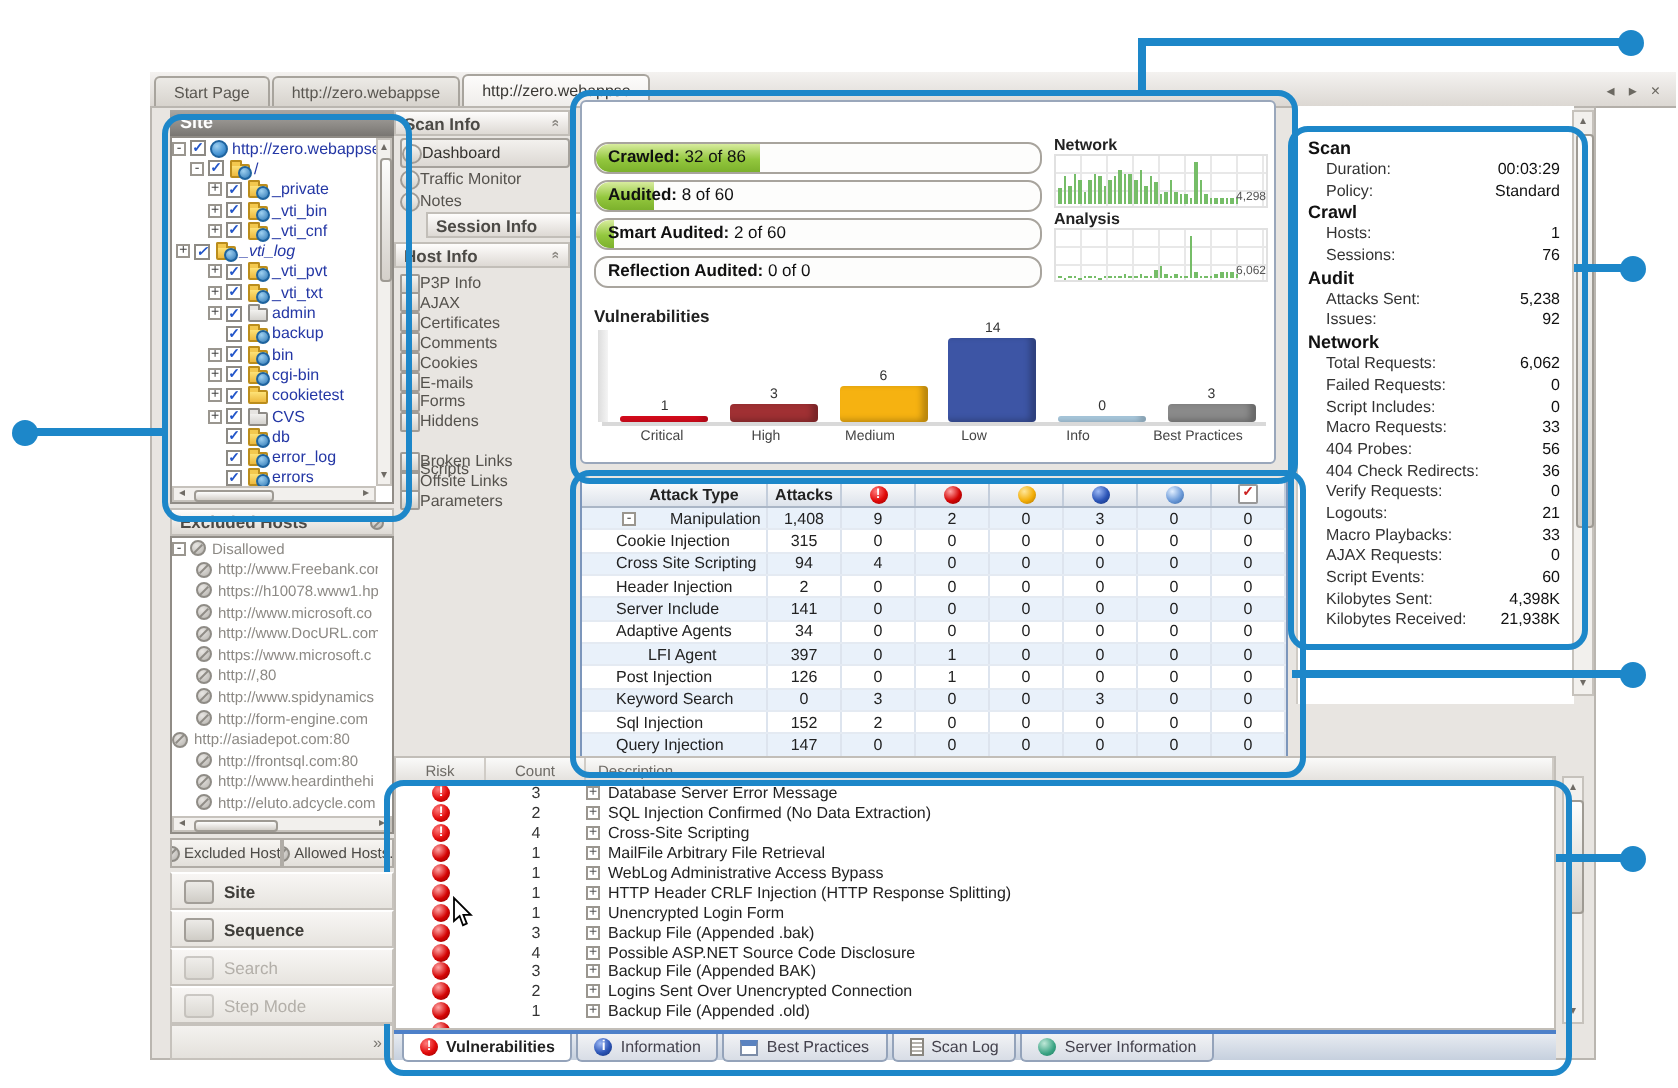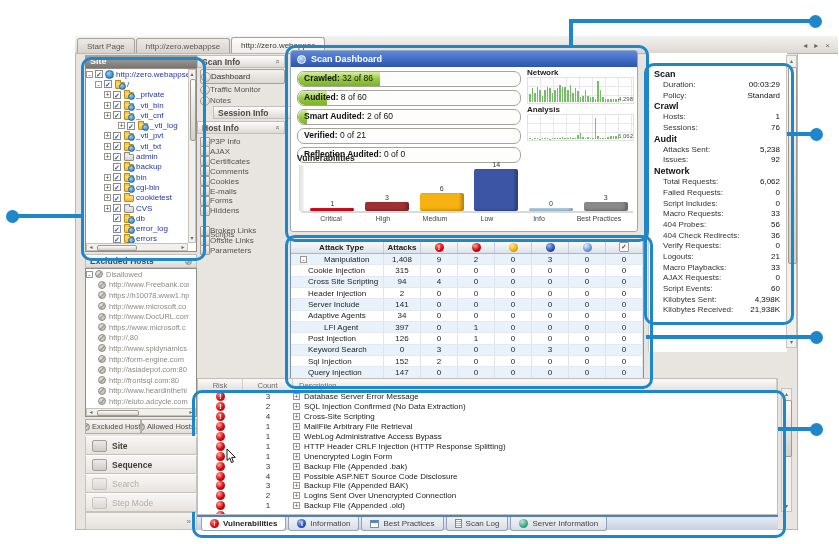--- a/index.html
+++ b/index.html
@@ -103,21 +103,21 @@
   
   .atable{position:absolute;left:290px;top:240px;width:354px;height:142px;background:#fff;
     border:1px solid #7c96bb;box-sizing:border-box;overflow:hidden}
   .ahead{display:flex;height:12px;background:linear-gradient(#fbfbfc,#dde3eb);border-bottom:1px solid #aab6c6}
   .ahead .hc{display:flex;align-items:center;justify-content:center;font-size:8px;font-weight:bold;color:#222;
     border-right:1px solid #c3cddb;box-sizing:border-box}
   .arow{display:flex;height:10.35px;align-items:center;border-bottom:1px solid #e4eaf2}
   .arow.altb{background:#e9f1fa}
   .ac{font-size:8px;color:#222;display:flex;align-items:center;justify-content:center;height:100%;
     border-right:1px solid #dde4ee;box-sizing:border-box}
-  .c-name{width:93px;justify-content:flex-start;padding-left:9px;box-sizing:border-box;overflow:hidden;white-space:nowrap}
+  .c-name{width:93px;justify-content:flex-start;padding-left:20px;box-sizing:border-box;overflow:hidden;white-space:nowrap}
   .c-att{width:37px}
   .c-n{flex:1}
   .ball{width:9px;height:9px;border-radius:50%;color:#fff;font-size:7px;font-weight:bold;line-height:9px;
     text-align:center;flex:none}
   .b-critical{background:radial-gradient(circle at 35% 30%,#ff7d7d,#e10a0a 55%,#8f0000)}
   .b-high{background:radial-gradient(circle at 35% 30%,#ffa5a5,#d40404 55%,#800000)}
   .b-medium{background:radial-gradient(circle at 35% 30%,#ffe79b,#f3ae08 55%,#a86f00)}
   .b-low{background:radial-gradient(circle at 35% 30%,#9db9f5,#2c55b7 55%,#132f72)}
   .b-info{background:radial-gradient(circle at 35% 30%,#e2efff,#6d9bd9 55%,#2d609f)}
   .chkico{width:8px;height:8px;background:#fff;border:1px solid #999;border-radius:1px;color:#c22;
@@ -206,21 +206,21 @@
       <span class="tlabel">_vti_bin</span>
     </div>
     <div class="trow" style="padding-left: 18px;">
       <div class="exp">+</div>
       <span class="cb">✓</span>
       <span class="ico-folder">
         <span class="badge"></span>
       </span>
       <span class="tlabel">_vti_cnf</span>
     </div>
-    <div class="trow" style="padding-left: 32px;">
+    <div class="trow" style="padding-left: 2px; font-style: italic;">
       <div class="exp">+</div>
       <span class="cb">✓</span>
       <span class="ico-folder">
         <span class="badge"></span>
       </span>
       <span class="tlabel">_vti_log</span>
     </div>
     <div class="trow" style="padding-left: 18px;">
       <div class="exp">+</div>
       <span class="cb">✓</span>
@@ -371,21 +371,21 @@
         <i></i>
       </span>
       <span class="xl">http://www.spidynamics</span>
     </div>
     <div class="xrow" style="padding-left: 12px;">
       <span class="blk">
         <i></i>
       </span>
       <span class="xl">http://form-engine.com</span>
     </div>
-    <div class="xrow" style="padding-left: 12px;">
+    <div class="xrow" style="padding-left: 0;">
       <span class="blk">
         <i></i>
       </span>
       <span class="xl">http://asiadepot.com:80</span>
     </div>
     <div class="xrow" style="padding-left: 12px;">
       <span class="blk">
         <i></i>
       </span>
       <span class="xl">http://frontsql.com:80</span>
@@ -498,40 +498,32 @@
       <span class="mico"></span>
       <span>Offsite Links</span>
     </div>
     <div class="xpitem" style="top: 245.9px; height: 9px; position: absolute;">
       <span class="mico"></span>
       <span>Parameters</span>
     </div>
   </div>
 
 <div class="dash">
-  <div class="dashtitle">
-    <span class="dglobe"></span>
-    <span>Scan Dashboard</span>
-  </div>
   <div id="progress-list" style="position:absolute;left:6px;top:20px;width:224px;">
       <div class="pbar">
         <div class="pfill" style="width: 37%;"></div>
         <div class="ptext"><b>Crawled:</b> 32 of 86</div>
       </div>
       <div class="pbar">
         <div class="pfill" style="width: 13%;"></div>
         <div class="ptext"><b>Audited:</b> 8 of 60</div>
       </div>
       <div class="pbar">
         <div class="pfill" style="width: 4%;"></div>
         <div class="ptext"><b>Smart Audited:</b> 2 of 60</div>
-      </div>
-      <div class="pbar">
-        <div class="pfill" style="width: 0%;"></div>
-        <div class="ptext"><b>Verified:</b> 0 of 21</div>
       </div>
       <div class="pbar">
         <div class="pfill" style="width: 0%;"></div>
         <div class="ptext"><b>Reflection Audited:</b> 0 of 0</div>
       </div>
     </div>
   <div class="minilabel" style="position:absolute;left:236px;top:17px;">Network</div>
   <div class="minibox" style="position:absolute;left:236px;top:26px;width:105px;height:25px;">
     <div class="minibars" id="net-bars">
         <i style="height: 33%;"></i>

